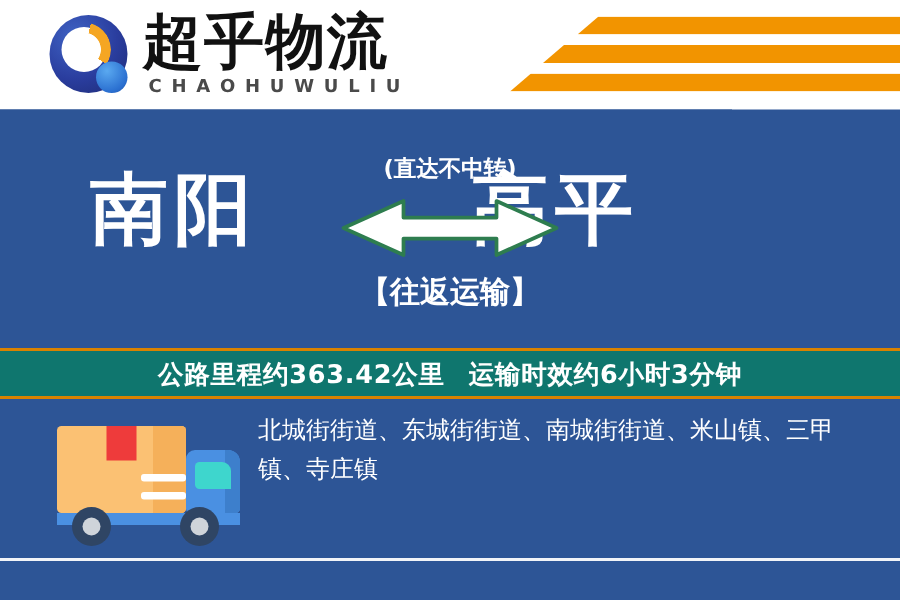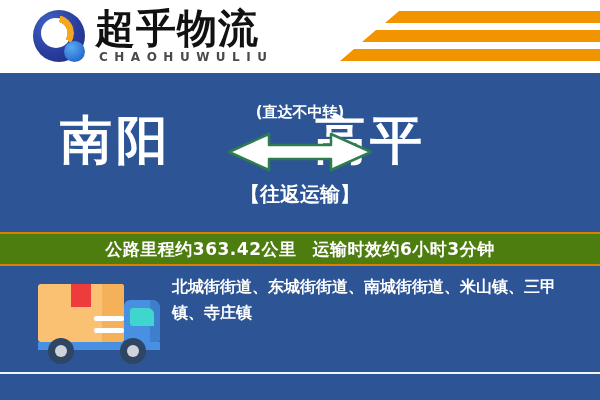--- a/index.html
+++ b/index.html
@@ -37,21 +37,21 @@
   .city-to{right:62px;}
   .mid{position:absolute;left:225px;top:30px;width:150px;height:100px;}
   .mid-top{position:absolute;left:0;top:0;width:150px;text-align:center;font-size:15px;line-height:18px;
            color:#ffffff;font-weight:bold;white-space:nowrap;}
   .mid-bottom{position:absolute;left:0;bottom:0;width:150px;text-align:center;font-size:20px;line-height:18px;
               color:#ffffff;font-weight:bold;white-space:nowrap;}
   .arrow-wrap{position:absolute;left:0;top:26px;width:150px;height:46px;}
   .arrow-wrap svg{display:block;}
 
   
-  .infobar{position:absolute;left:0;top:232px;width:600px;height:34px;background:#4d7c0f;
+  .infobar{position:absolute;left:0;top:232px;width:600px;height:34px;background:#0f766e;
            border-top:2px solid #d98200;border-bottom:2px solid #d98200;box-sizing:border-box;
            display:flex;align-items:center;justify-content:center;}
   .infobar-text{font-size:17px;font-weight:bold;color:#ffffff;white-space:nowrap;letter-spacing:0.5px;}
   .infobar-gap{display:inline-block;width:16px;}
 
   
   .bottom{position:absolute;left:0;top:266px;width:600px;height:134px;background:#2d5596;}
   .truck{position:absolute;left:38px;top:12px;width:130px;height:86px;}
   .t-box{position:absolute;left:0;top:6px;width:86px;height:58px;background:#fbc173;border-radius:3px;}
   .t-box-shade{position:absolute;left:64px;top:6px;width:22px;height:58px;background:#f5b05a;border-radius:0 3px 3px 0;}
@@ -65,21 +65,21 @@
             border-radius:3px 6px 0 3px;}
   .t-chassis{position:absolute;left:0;top:64px;width:122px;height:8px;background:#4a90e2;}
   .t-wheel{position:absolute;top:60px;width:26px;height:26px;border-radius:50%;background:#2f4564;}
   .t-wheel-a{left:10px;}
   .t-wheel-b{left:82px;}
   .t-hub{position:absolute;top:67px;width:12px;height:12px;border-radius:50%;background:#cfd4da;}
   .t-hub-a{left:17px;}
   .t-hub-b{left:89px;}
 
   .towns{position:absolute;left:172px;top:8px;width:412px;font-size:16px;line-height:26px;
-         font-weight:bold;color:#ffffff;}
+         font-weight:normal;color:#ffffff;}
   .towns-line{white-space:nowrap;}
   .divider{position:absolute;left:0;top:106px;width:600px;height:2px;background:#f2f4f8;}
 </style>
 </head>
 <body>
 
 <div class="banner">
 
   <div class="header">
     <div class="logo-mark">

